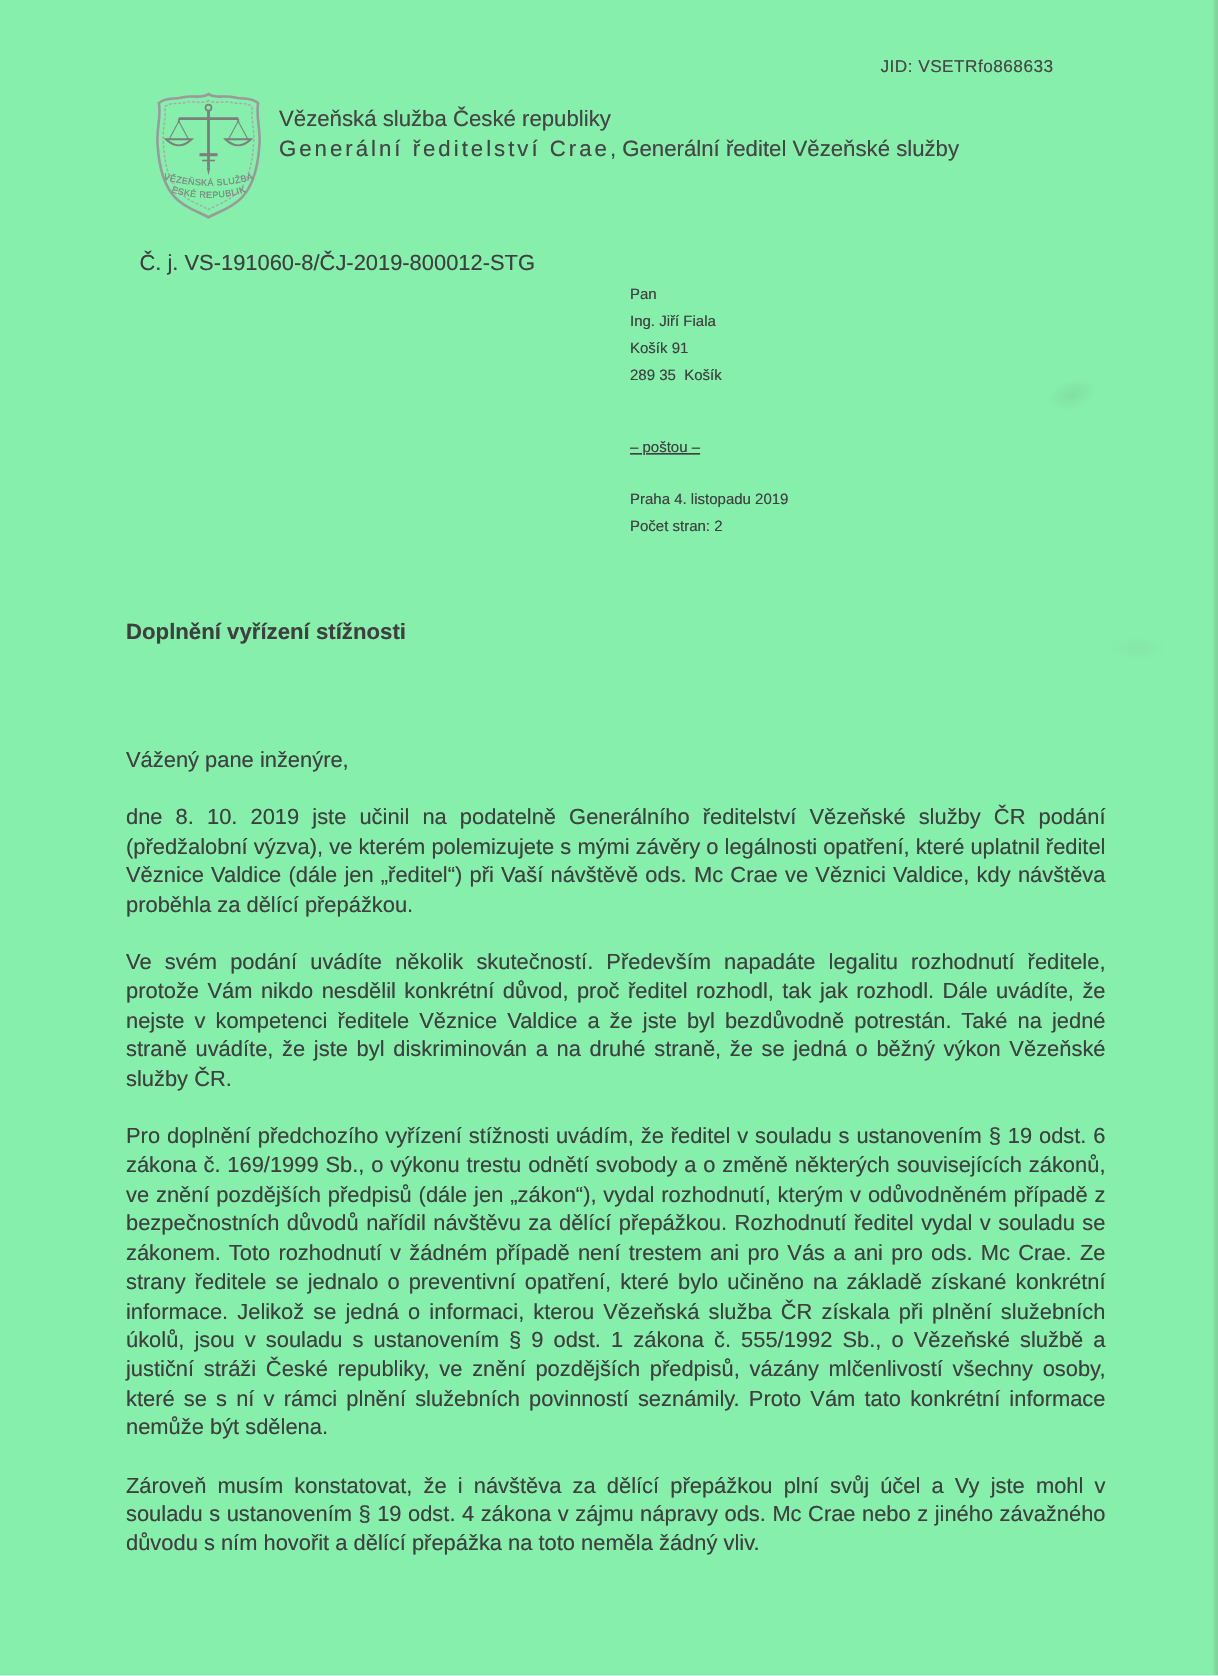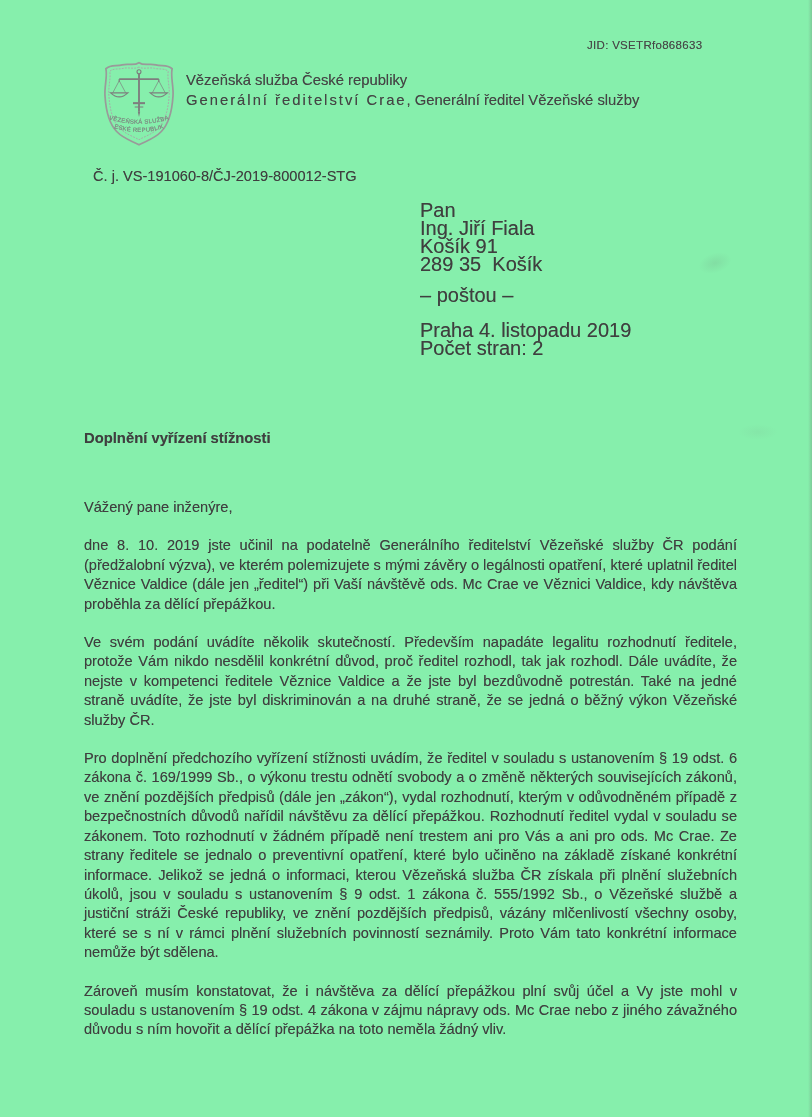--- a/index.html
+++ b/index.html
@@ -39,26 +39,26 @@
   .letterhead { position: absolute; top: 60px; left: 96px; display: flex; }
   .seal-box { width: 86px; height: 88px; flex: 0 0 auto; }
   .lh-text { margin-left: 4px; padding-top: 11px; }
   .lh-line1 { font-size: 14.8px; line-height: 19px; color: #454545; }
   .lh-line2 { font-size: 14.8px; line-height: 20px; color: #454545; }
   .lh-line2 .spaced { letter-spacing: 2px; }
   .lh-line3 { font-size: 14.3px; line-height: 20px; color: #454545; }
 
   .ref-number { position: absolute; top: 168px; left: 93px; font-size: 14.6px; }
 
-  .addressee { position: absolute; top: 201px; left: 420px; font-size: 20px; line-height: 18px; }
+  .addressee { position: absolute; top: 188px; left: 420px; font-size: 10px; line-height: 18px; }
   .addressee div { white-space: pre-wrap; }
-  .delivery { margin-top: 13px; }
+  .delivery { margin-top: 30px; text-decoration: underline; }
   .date-block { margin-top: 17px; text-align: center; }
 
-  .subject { position: absolute; top: 430px; left: 84px; font-size: 14.8px; font-weight: bold; }
+  .subject { position: absolute; top: 414px; left: 84px; font-size: 14.8px; font-weight: bold; }
 
   .letter-body {
     position: absolute; top: 498px; left: 84px; width: 653px;
     font-size: 14.6px; line-height: 19.4px; text-align: justify;
   }
   .salutation { text-align: left; margin: 0 0 19px 0; }
   .letter-body p { margin: 0 0 19px 0; }
 
   .seal-svg { width: 86px; height: 88px; }
 </style>

